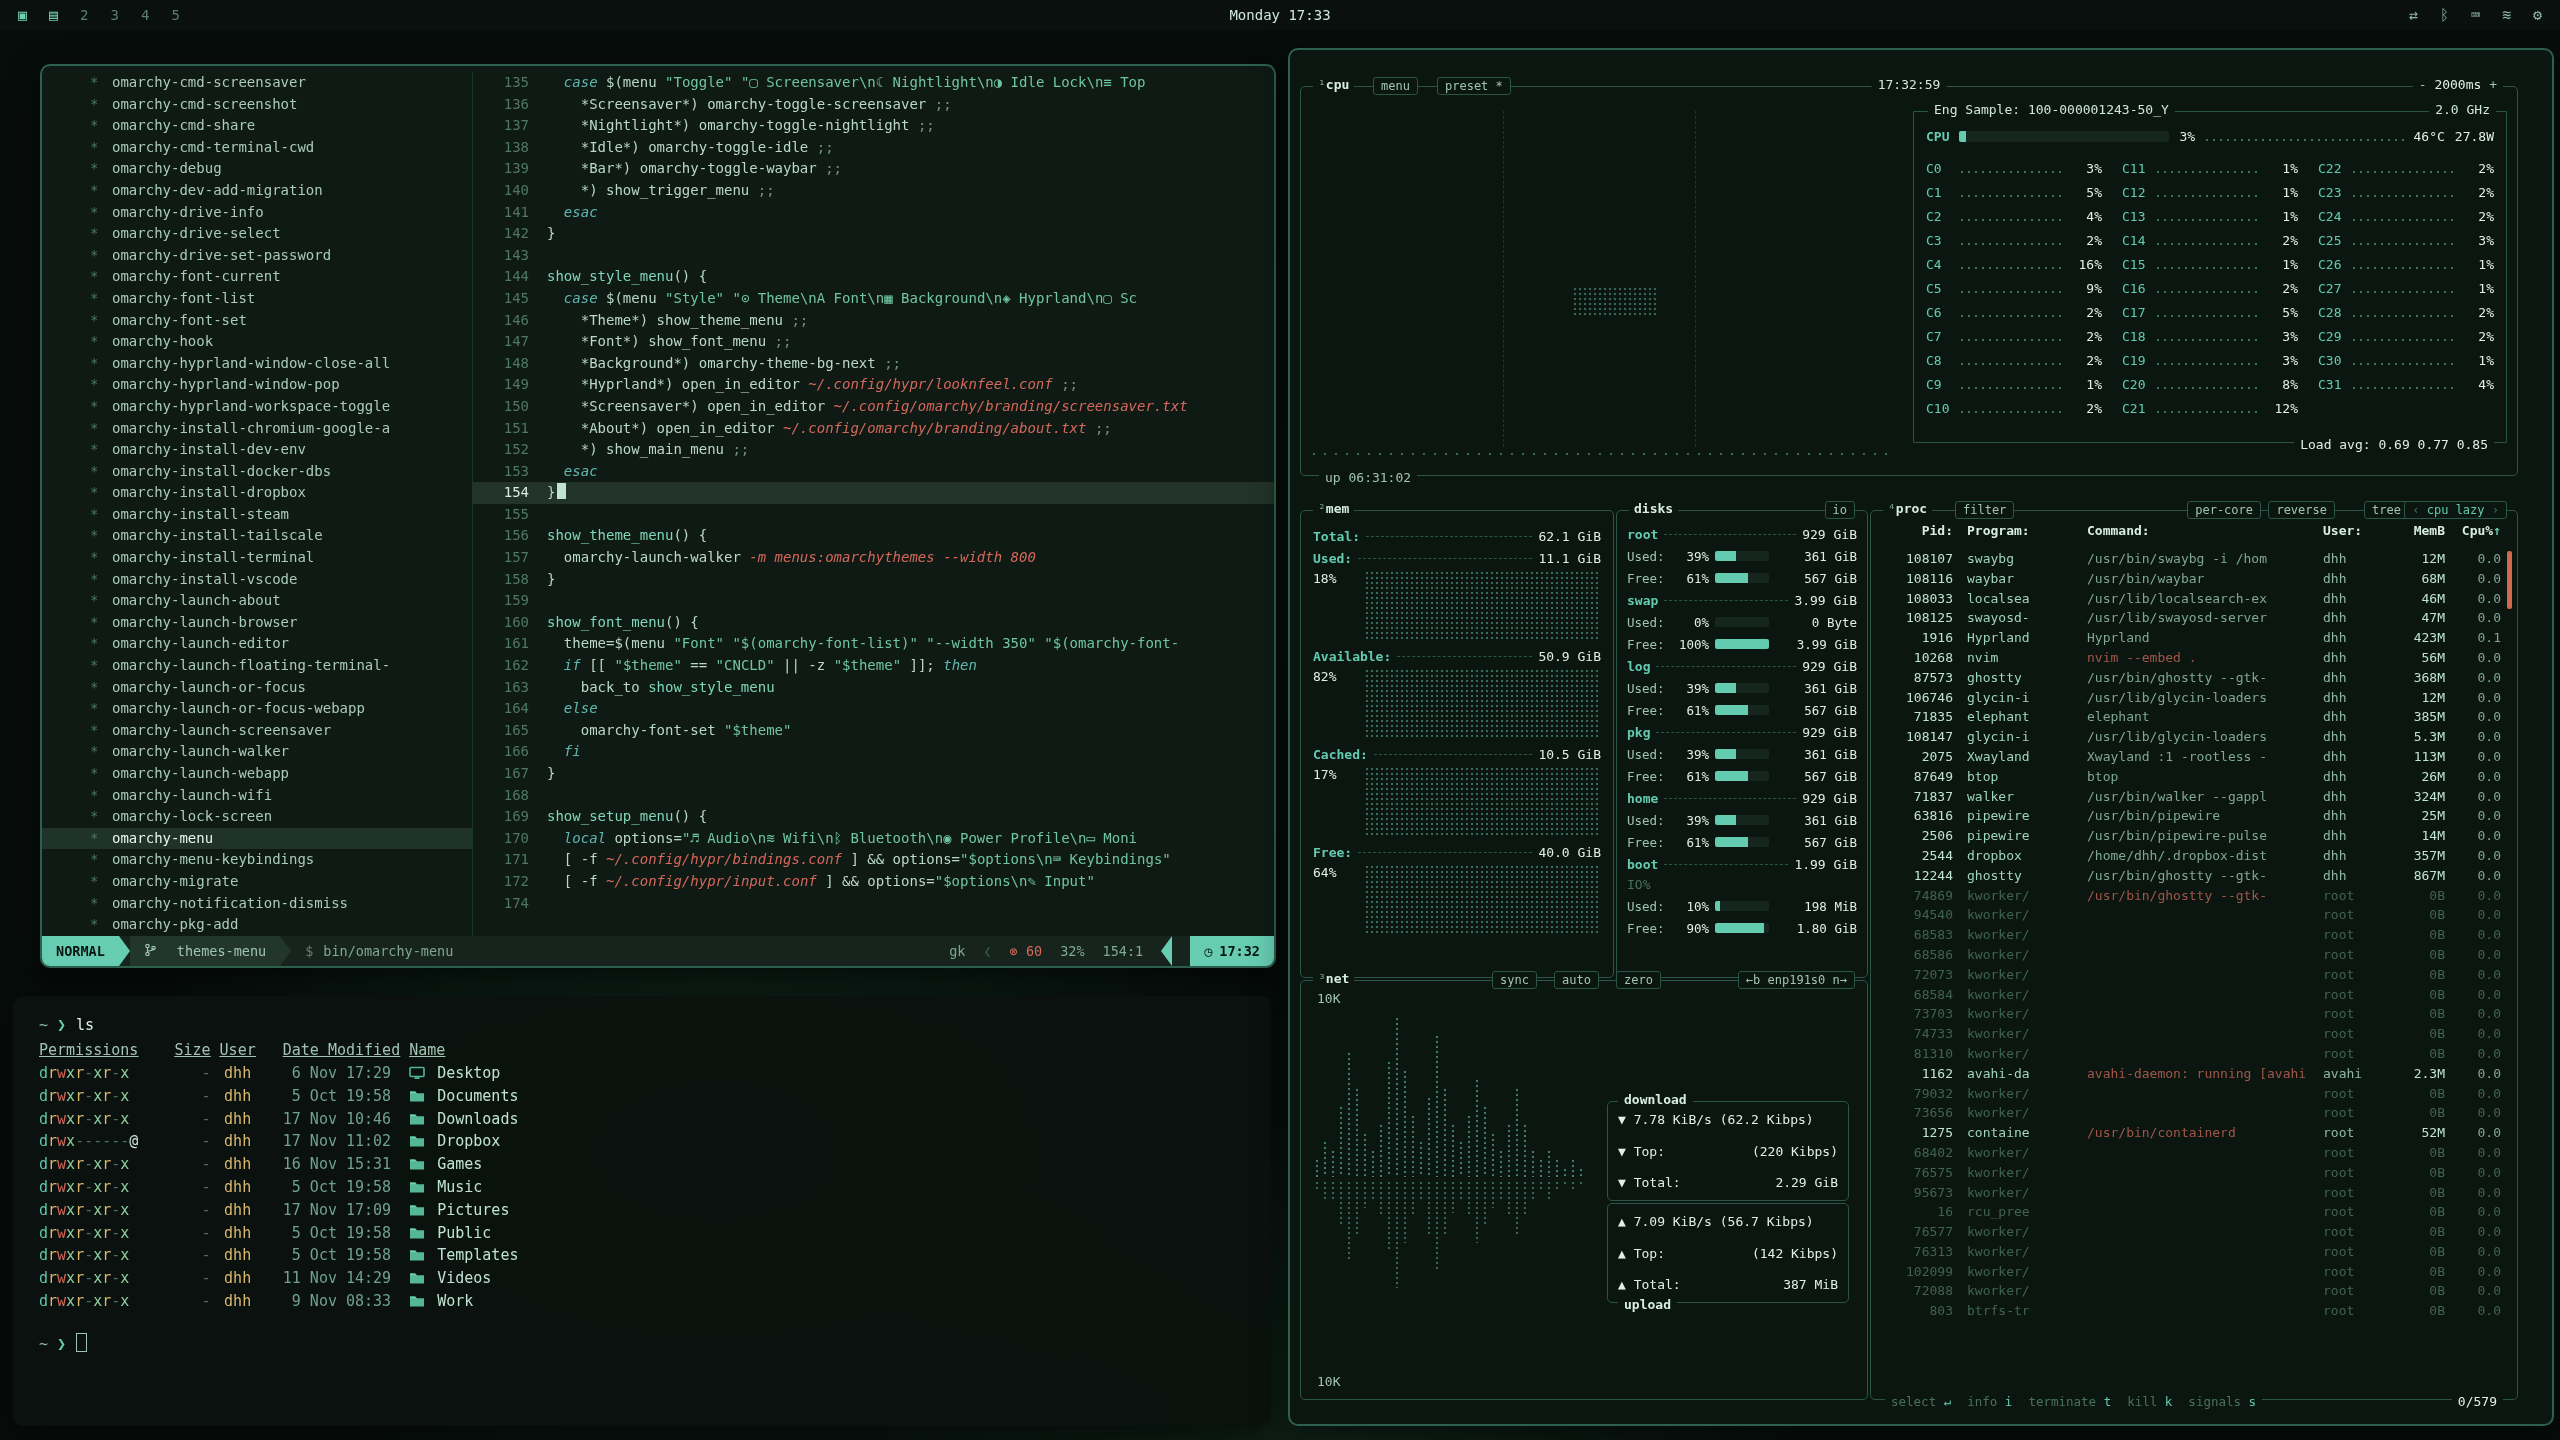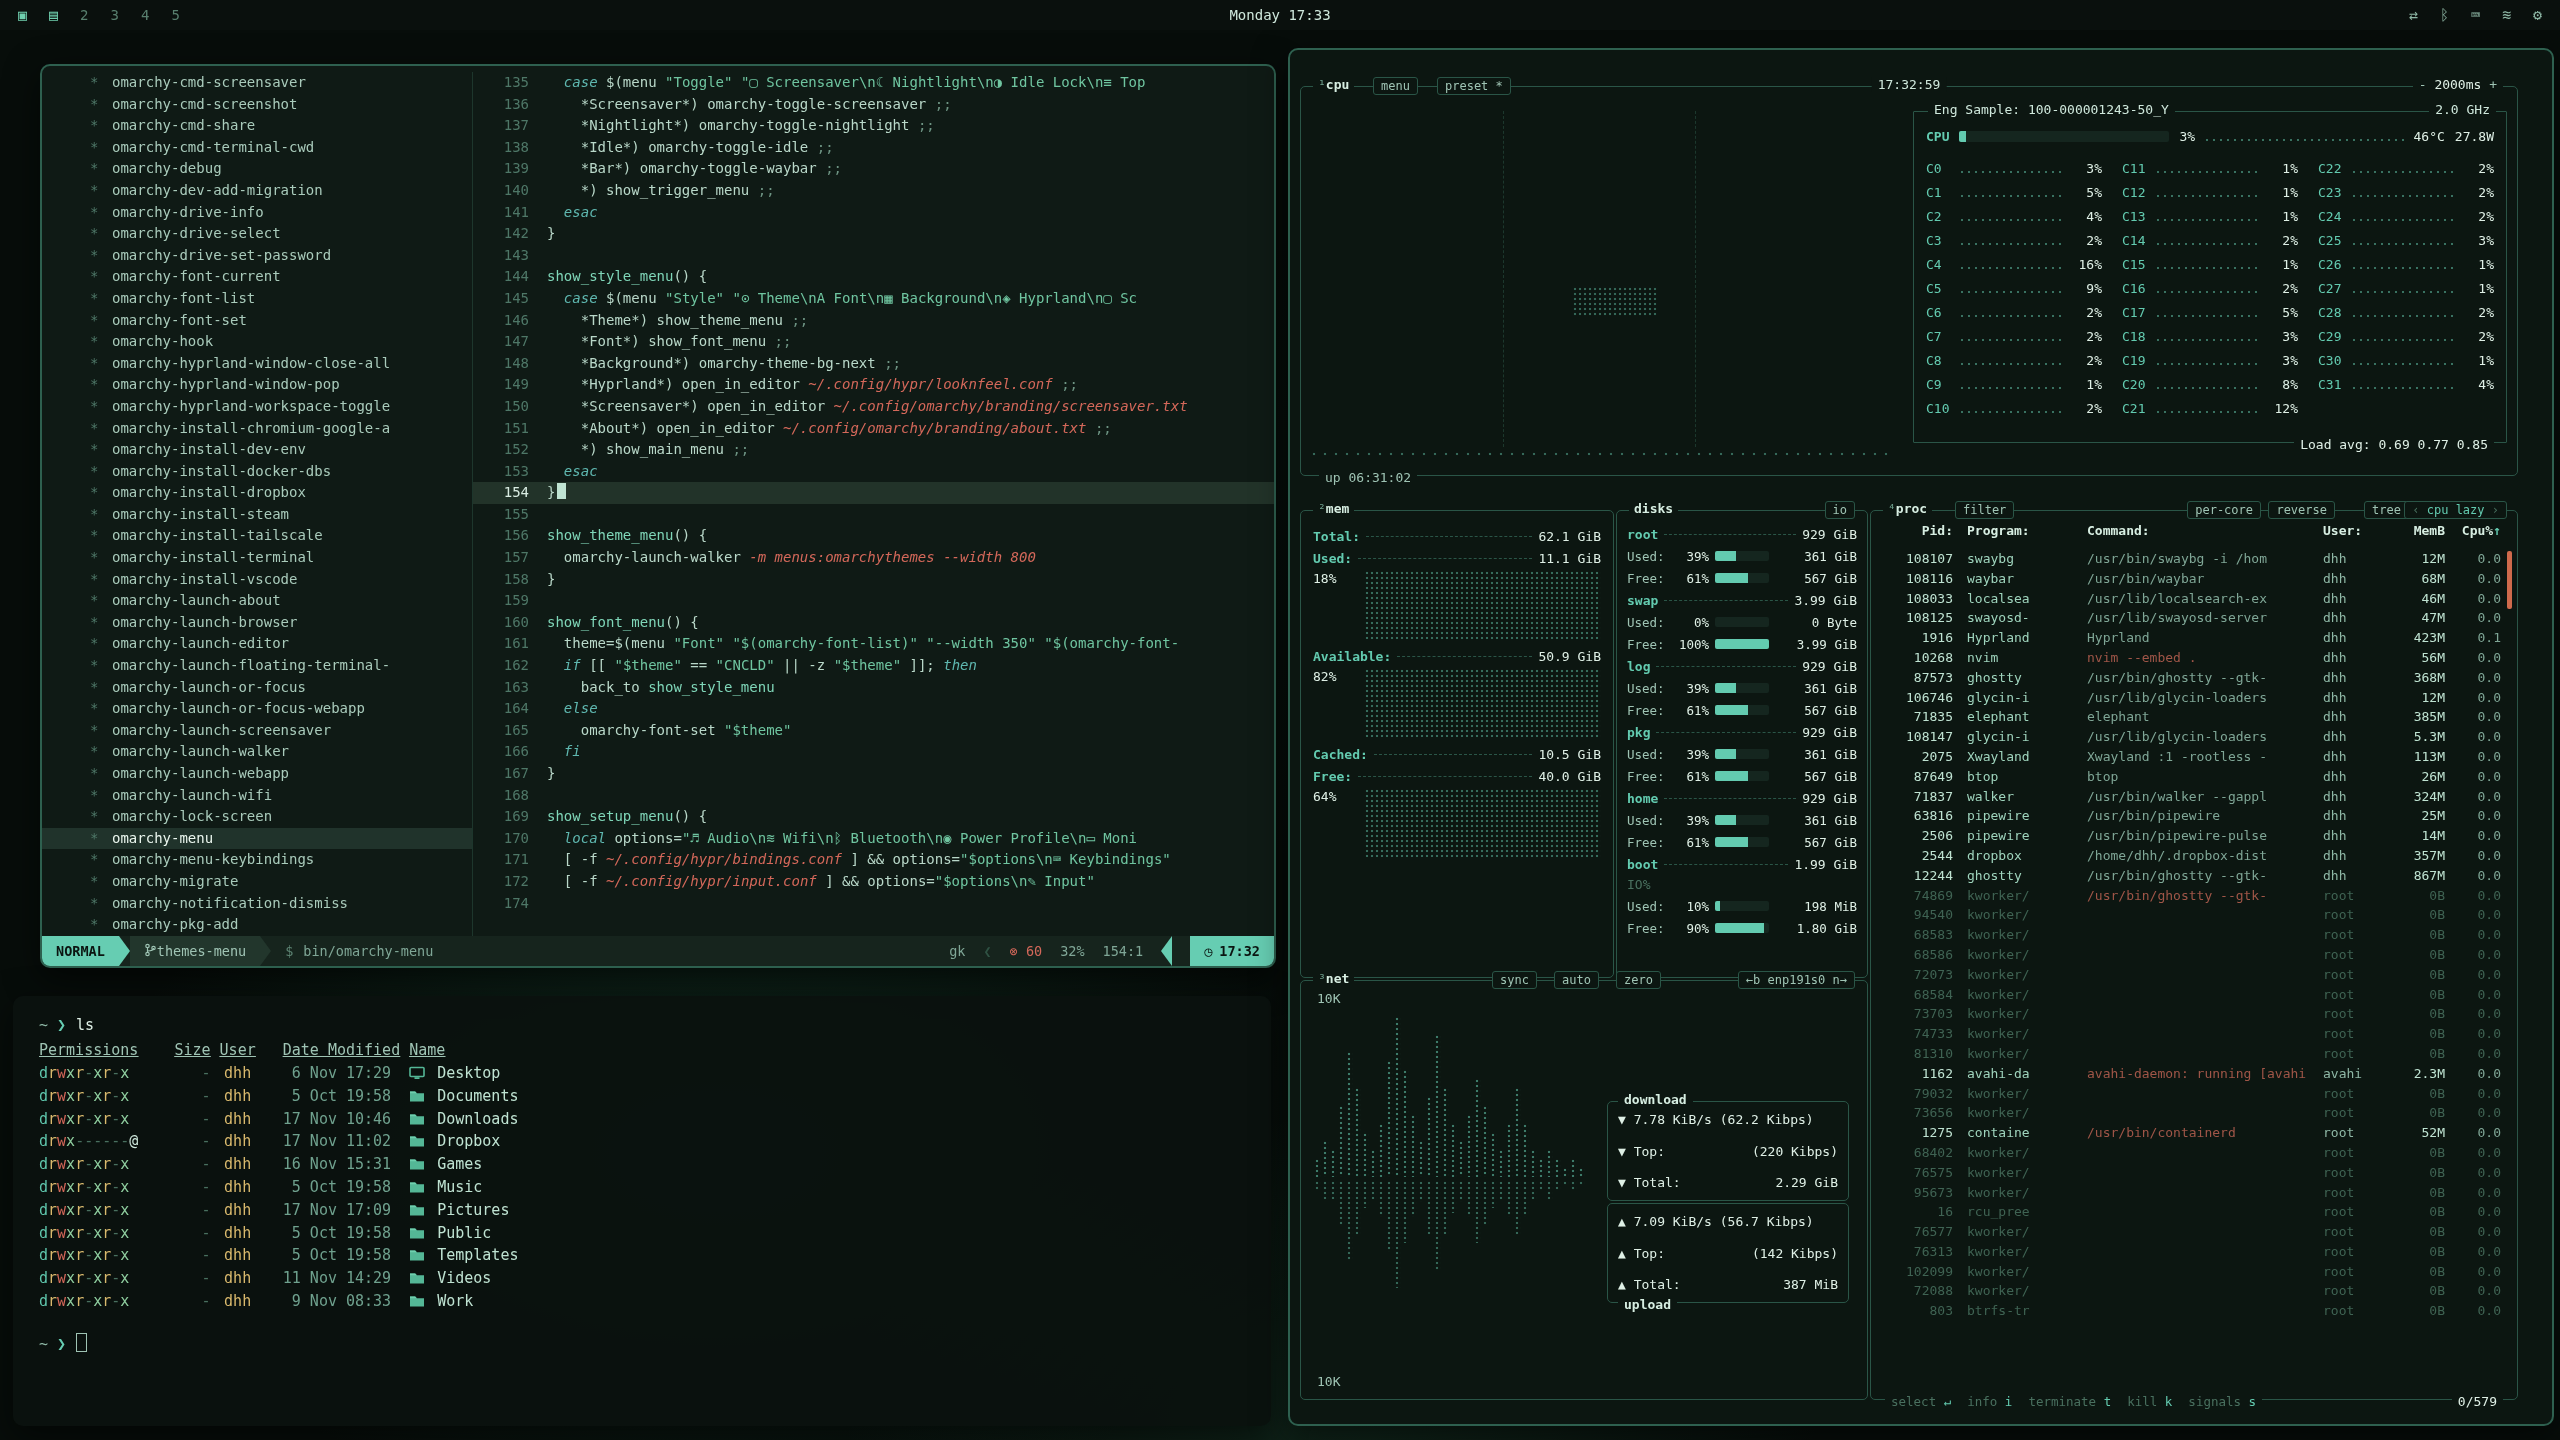--- a/index.html
+++ b/index.html
@@ -34,21 +34,21 @@
   .tk-kw{color:#5fb8b0;font-style:italic}
   .tk-fn{color:#7fd6b8}
   .tk-str{color:#6fc5a0}
   .tk-path{color:#d4685a;font-style:italic}
   .tk-plain{color:#b9d8c9}
   .tk-punct{color:#6e9584}
   .cursor{display:inline-block;width:9px;height:16px;background:#bfe3d2;vertical-align:-2px;margin-left:2px}
   .statusline{height:30px;flex:none;background:#16241d;display:flex;align-items:center;font-size:13.5px;color:#7fa696;overflow:hidden}
   .sl-mode{background:#66cdb2;color:#0b1511;font-weight:bold;padding:0 14px;height:100%;display:flex;align-items:center}
   .sl-tri{width:0;height:0;border-top:15px solid transparent;border-bottom:15px solid transparent;border-left:11px solid #66cdb2}
-  .sl-seg{background:#22362c;height:100%;display:flex;align-items:center;padding:0 14px;gap:0;color:#9fc4b4}
+  .sl-seg{background:#22362c;height:100%;display:flex;align-items:center;padding:0 14px;gap:20px;color:#9fc4b4}
   .sl-tri2{width:0;height:0;border-top:15px solid transparent;border-bottom:15px solid transparent;border-left:11px solid #22362c}
   .sl-file{padding:0 14px;display:flex;gap:10px;align-items:center}
   .sl-dollar{color:#5c8372}
   .sl-right{margin-left:auto;display:flex;align-items:center;gap:18px;height:100%}
   .sl-sep{color:#2f5243}
   .sl-diag{color:#d4685a}
   .sl-clockbadge{background:#66cdb2;color:#0b1511;height:100%;display:flex;align-items:center;padding:0 14px;gap:7px;font-weight:bold}
   .sl-tri3{width:0;height:0;border-top:15px solid transparent;border-bottom:15px solid transparent;border-right:11px solid #66cdb2}
   
   .term{left:13px;top:996px;width:1258px;height:430px;background:rgba(10,18,14,.97);padding:16px 26px;font-size:15px;color:#bfe3d2;box-sizing:border-box}
@@ -571,20 +571,24 @@
             </div>
             <div class="mem-grow">
               <span class="mem-pct">82%</span>
               <span class="mem-block dots"></span>
             </div>
             <div class="mem-lrow">
               <span class="lab-teal">Cached:</span>
               <span class="dashfill"></span>
               <span class="val">10.5 GiB</span>
             </div>
+            <div class="mem-grow">
+              <span class="mem-pct">17%</span>
+              <span class="mem-block dots"></span>
+            </div>
             <div class="mem-lrow">
               <span class="lab-teal">Free:</span>
               <span class="dashfill"></span>
               <span class="val">40.0 GiB</span>
             </div>
             <div class="mem-grow">
               <span class="mem-pct">64%</span>
               <span class="mem-block dots"></span>
             </div>
           </div>

